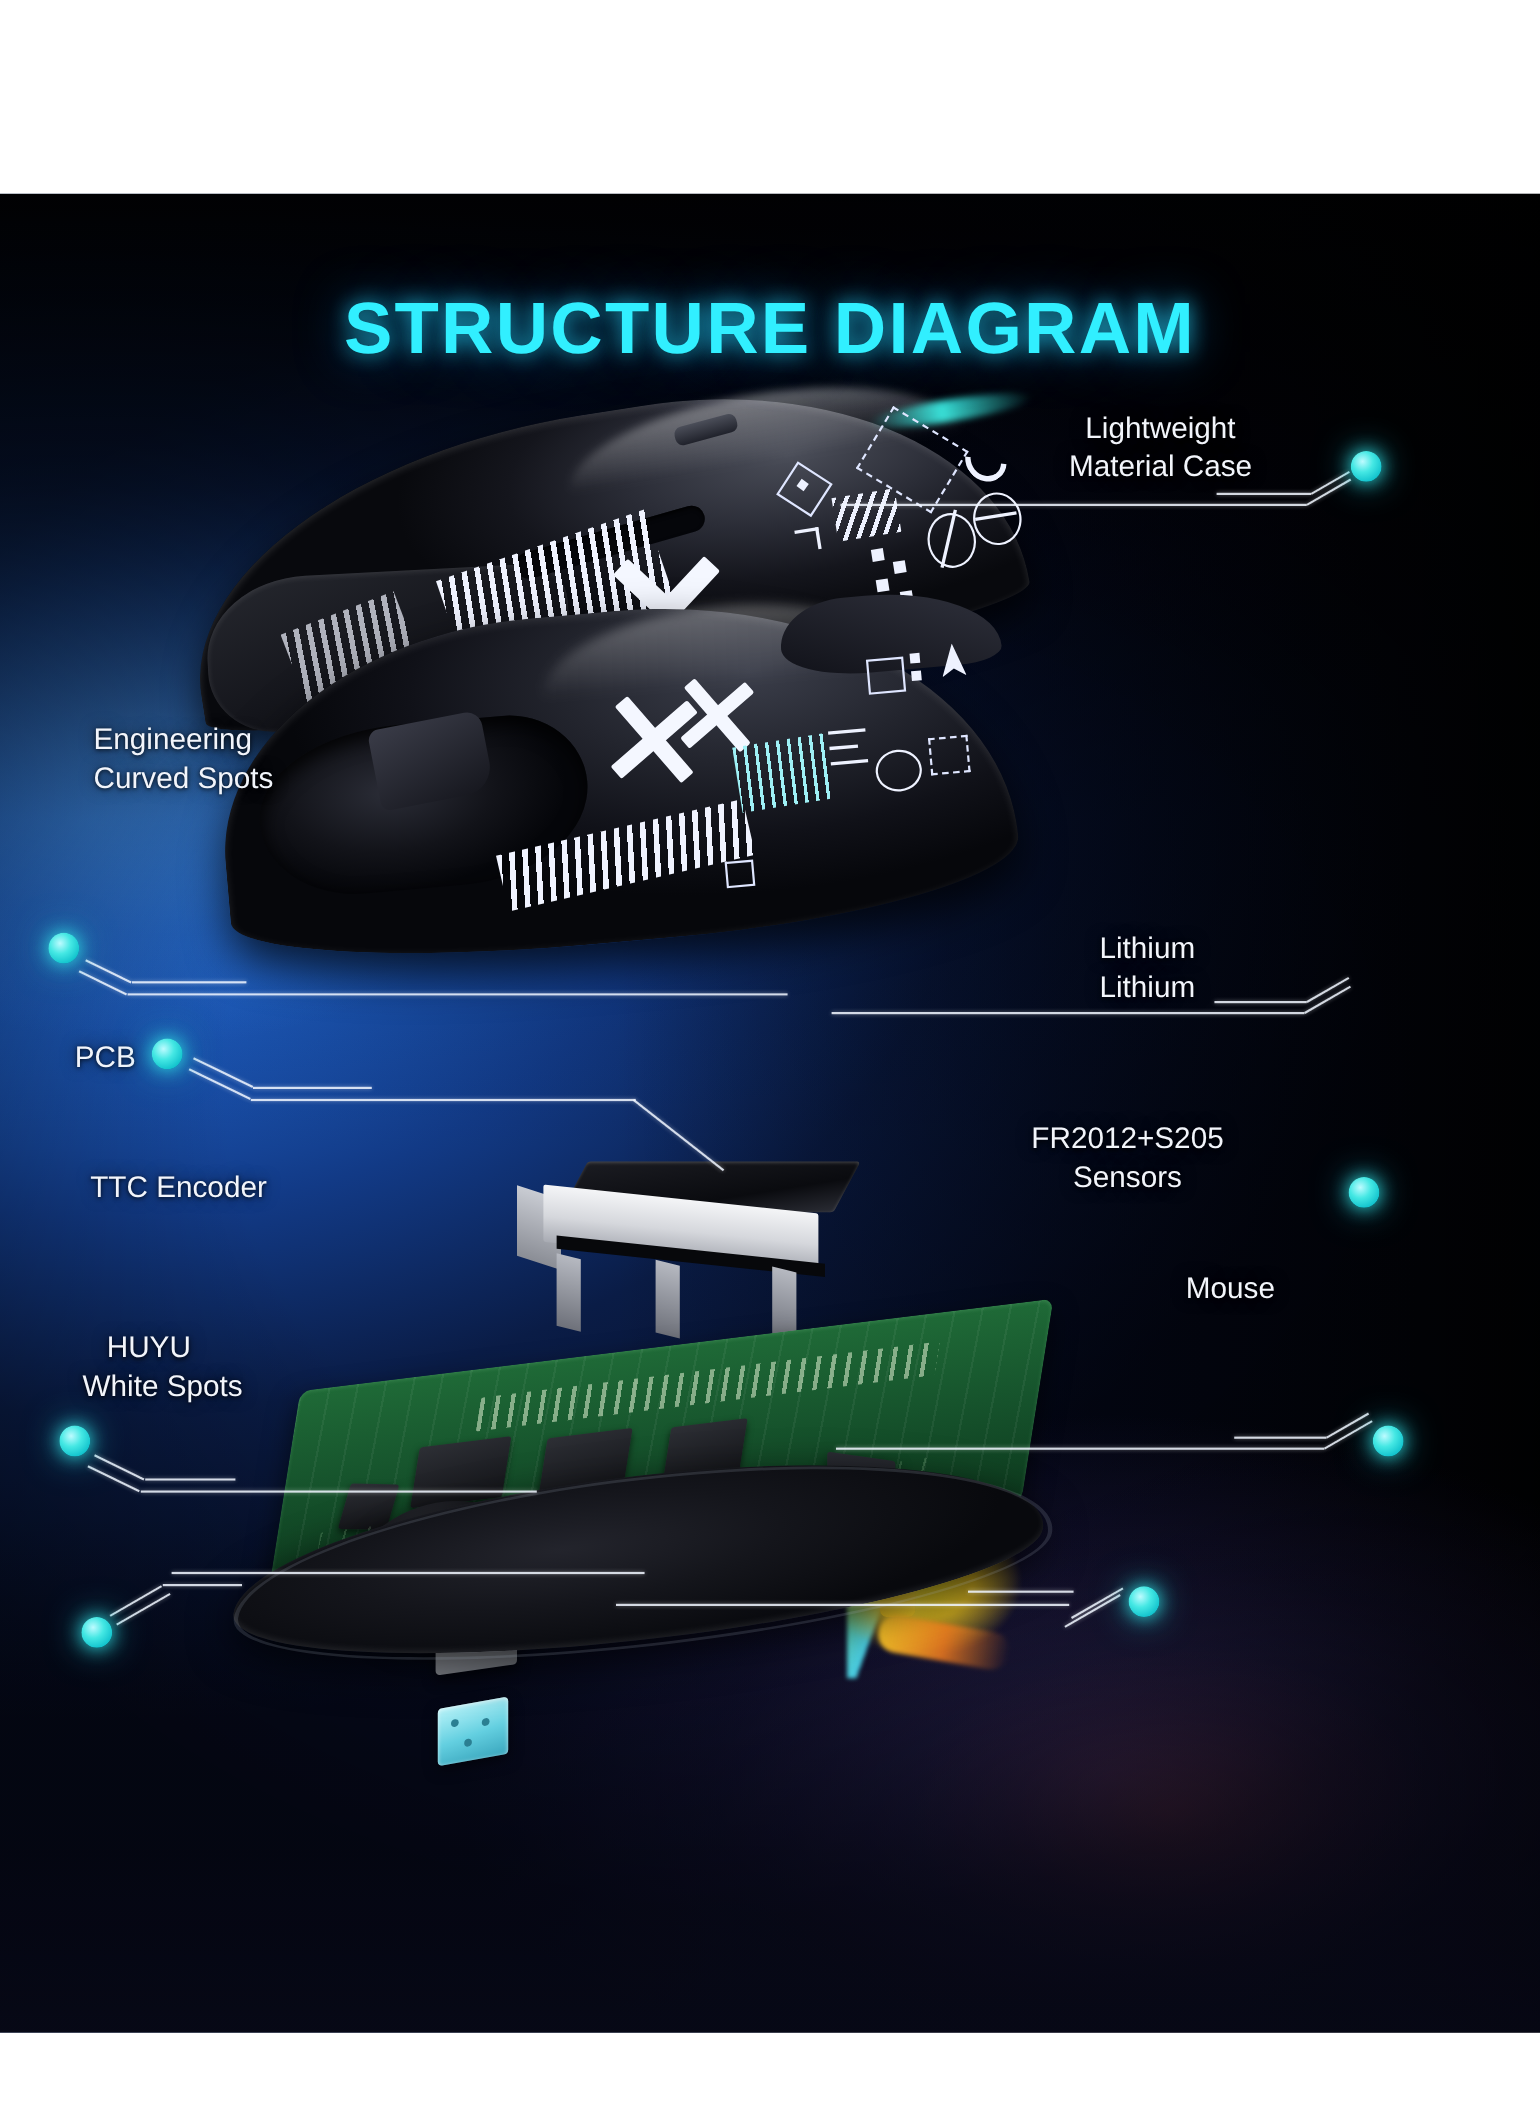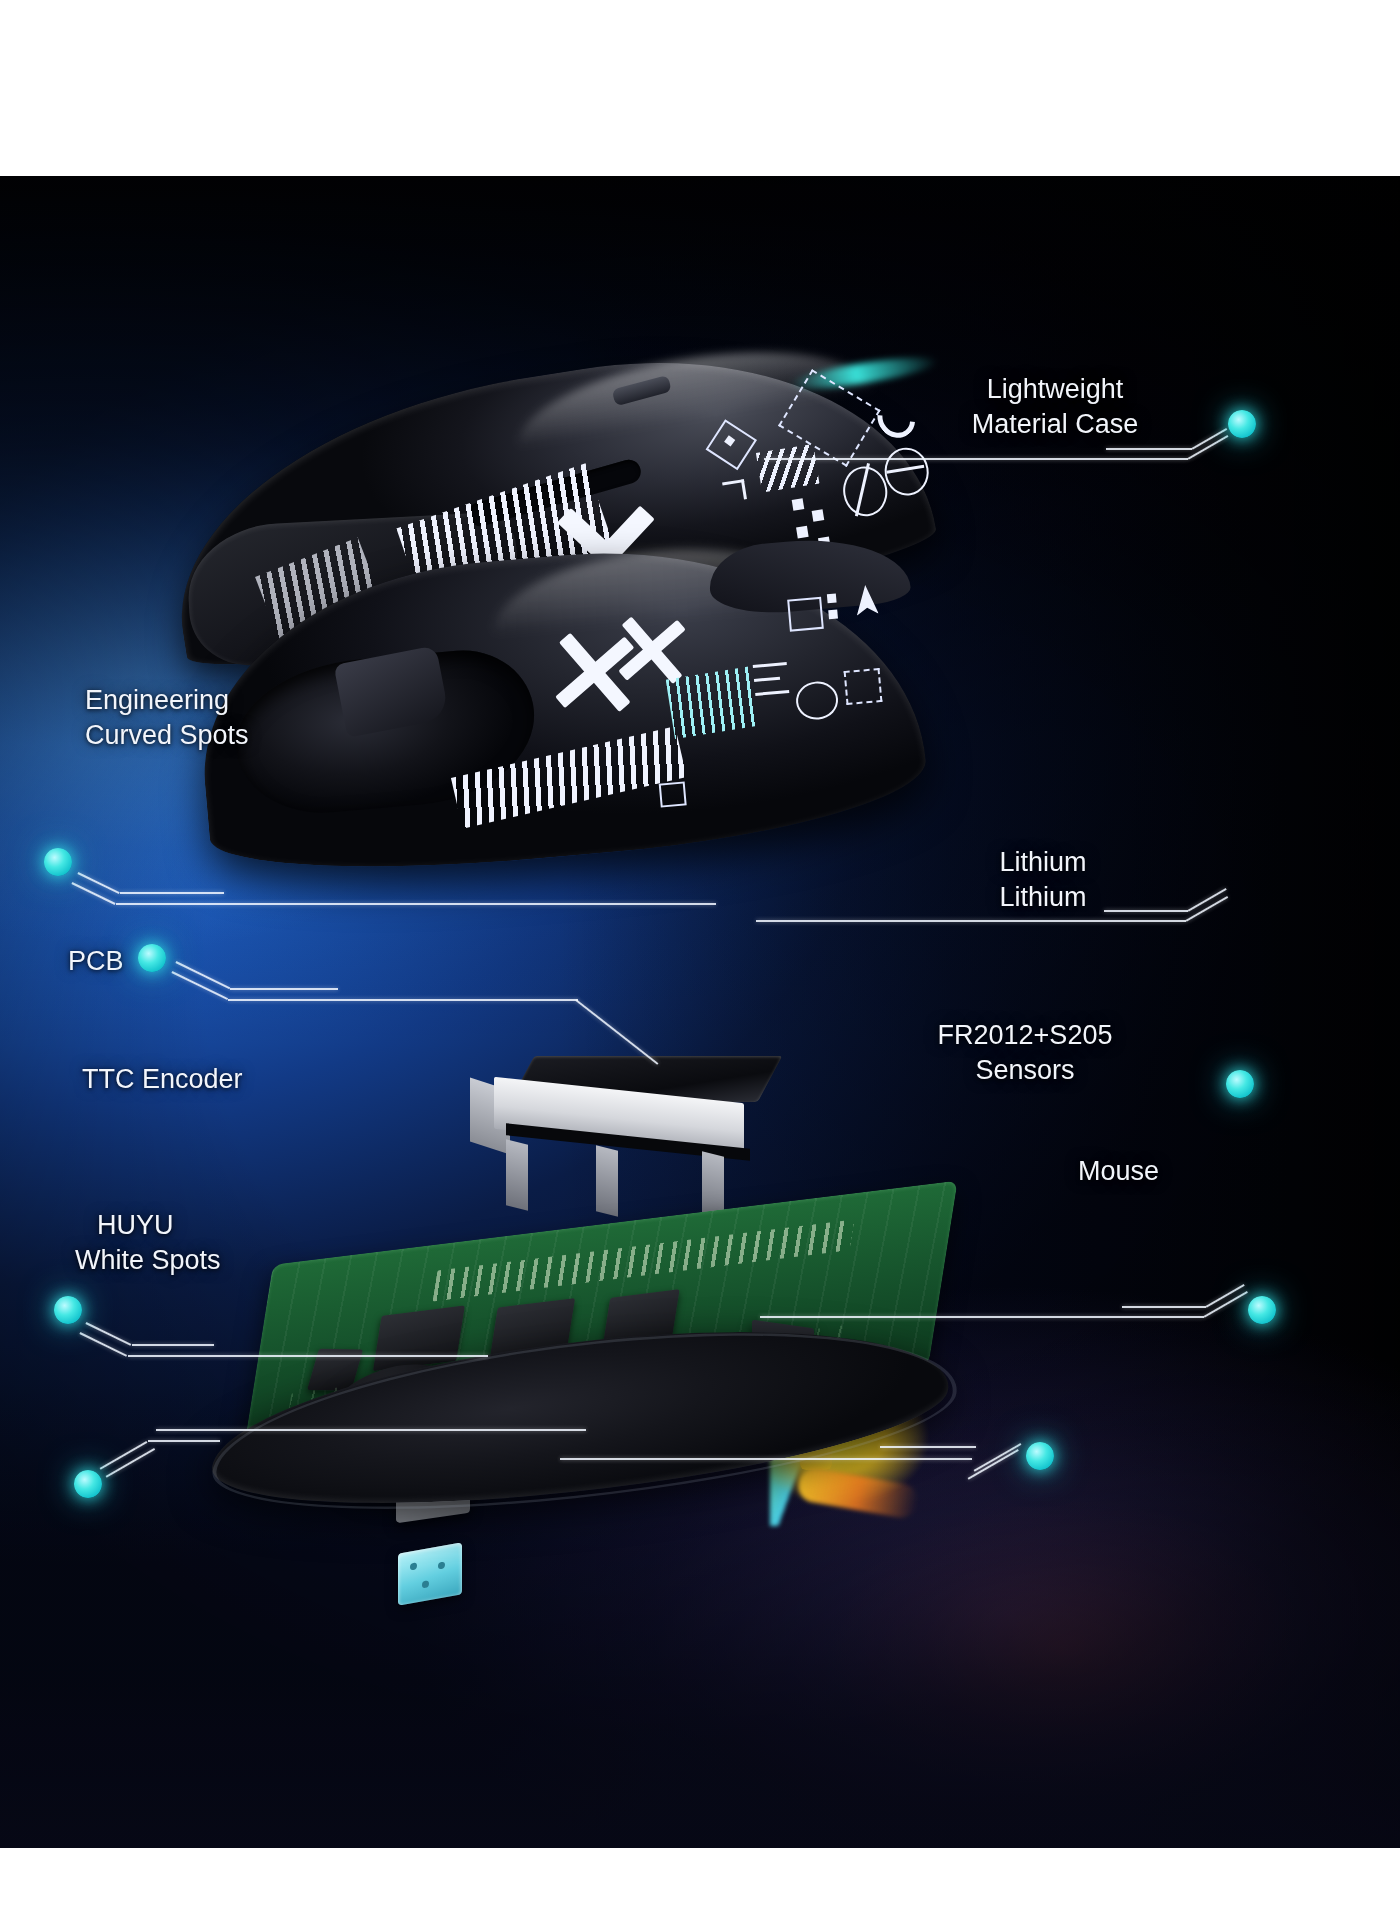--- a/index.html
+++ b/index.html
@@ -421,35 +421,36 @@
       <span class="cc-dot" style="left:12px;top:12px;"></span>
       <span class="cc-dot" style="left:40px;top:16px;"></span>
       <span class="cc-dot" style="left:24px;top:32px;"></span>
     </div>
 
     <div class="part" id="bottom-case">
       <div class="bcase"></div>
       <div class="bcase-rim"></div>
     </div>
 
+    <div id="title">STRUCTURE DIAGRAM</div>
 
     <div class="callout">
       <div class="co-text right" style="left:905px;top:196px;width:300px;">
         <div>Lightweight</div>
         <div>Material Case</div>
       </div>
       <div class="co-line" style="left:764px;top:282px;width:424px;"></div>
       <div class="co-line" style="left:1188px;top:282px;width:46px;transform:rotate(-30deg);"></div>
       <div class="co-line" style="left:1106px;top:272px;width:86px;"></div>
       <div class="co-line" style="left:1192px;top:272px;width:40px;transform:rotate(-30deg);"></div>
       <div class="co-dot" style="left:1228px;top:234px;"></div>
     </div>
 
     <div class="callout">
-      <div class="co-text" style="left:85px;top:479px;width:300px;margin-top:28px;">
+      <div class="co-text" style="left:85px;top:479px;width:300px;">
         <div>Engineering</div>
         <div>Curved Spots</div>
       </div>
       <div class="co-line" style="left:78px;top:696px;width:46px;transform:rotate(26deg);"></div>
       <div class="co-line" style="left:120px;top:716px;width:104px;"></div>
       <div class="co-line" style="left:72px;top:706px;width:48px;transform:rotate(26deg);"></div>
       <div class="co-line" style="left:116px;top:727px;width:600px;"></div>
       <div class="co-dot" style="left:44px;top:672px;"></div>
     </div>
 

